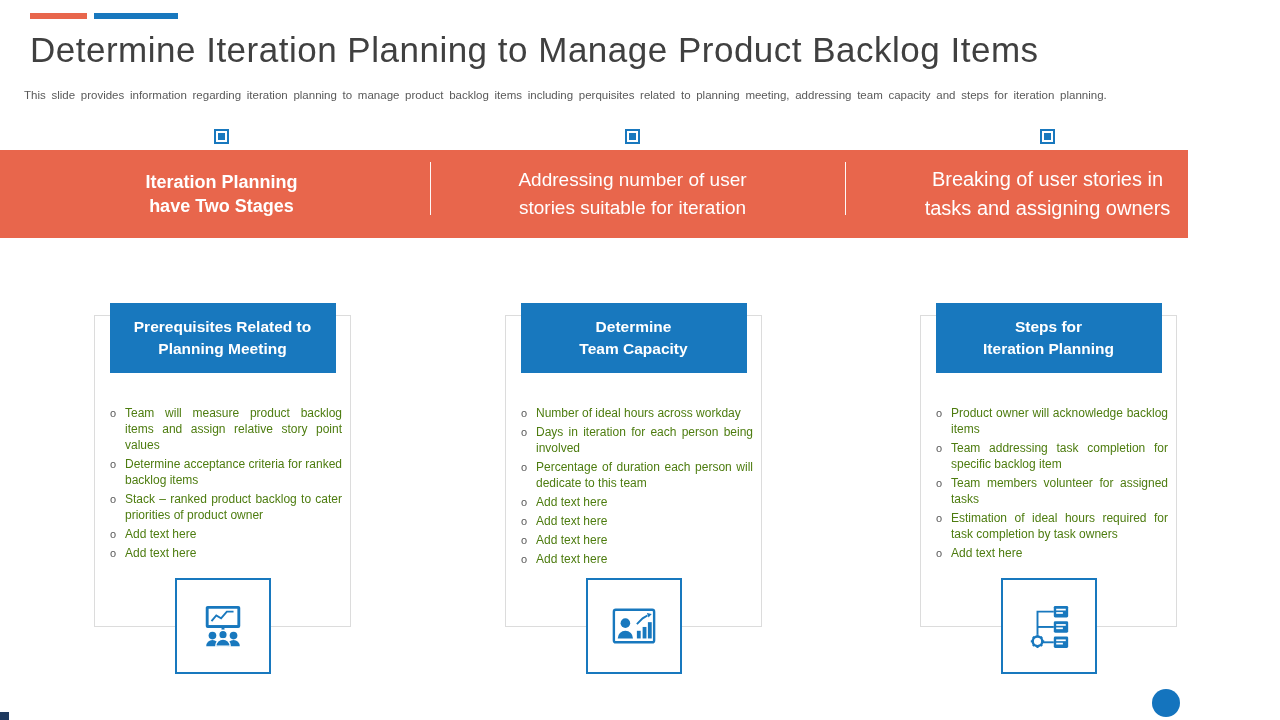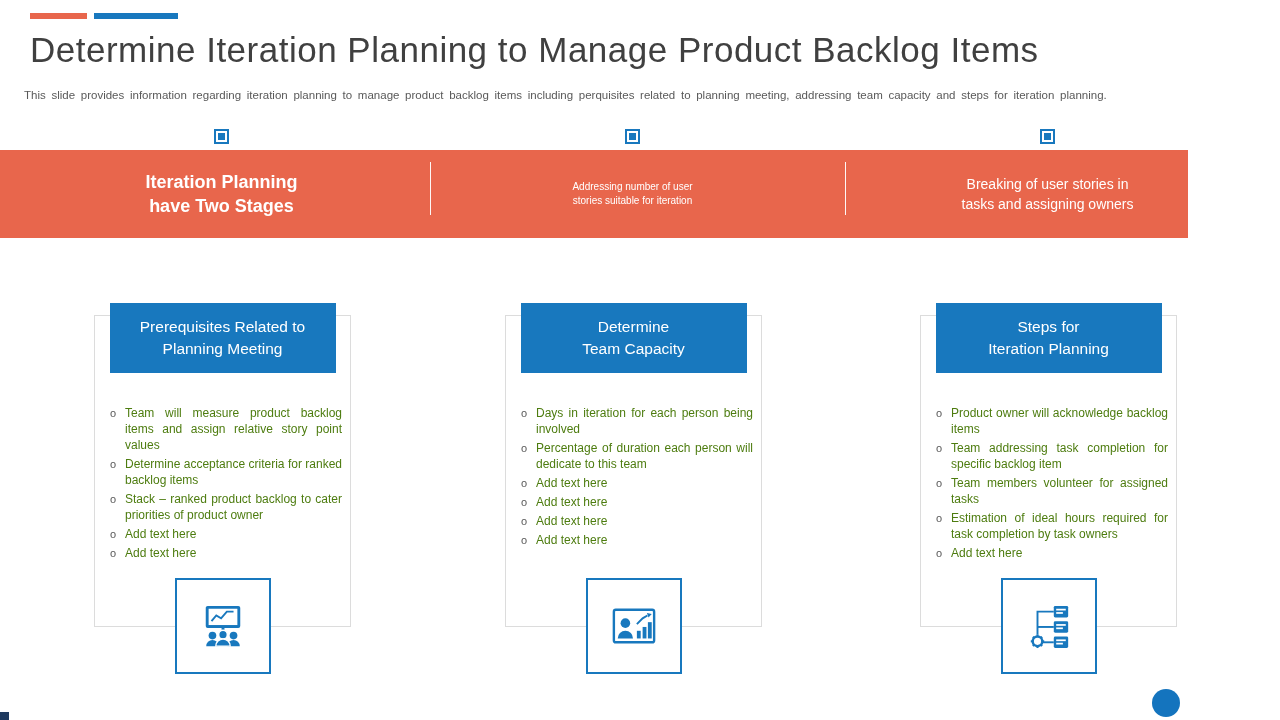--- a/index.html
+++ b/index.html
@@ -48,43 +48,43 @@
     width: 1280px; height: 88px;
     background: #E8664C;
   }
   .banner-cell {
     position: absolute; top: 0; height: 100%;
     display: flex; align-items: center; justify-content: center;
     text-align: center; color: #ffffff;
   }
   .banner-cell .pre { white-space: pre-line; }
   .bc-1 { left: 94px;  width: 255px; font-weight: bold; font-size: 18px; line-height: 1.35; }
-  .bc-2 { left: 505px; width: 255px; font-size: 10px; line-height: 1.45; }
-  .bc-3 { left: 920px; width: 255px; font-size: 14px; line-height: 1.45; }
+  .bc-2 { left: 505px; width: 255px; font-size: 19px; line-height: 1.45; }
+  .bc-3 { left: 920px; width: 255px; font-size: 20px; line-height: 1.45; }
   .banner-divider {
     position: absolute; top: 12px; height: 53px; width: 1px;
     background: rgba(255,255,255,0.95);
   }
   .bd-1 { left: 430px; } .bd-2 { left: 845px; }
 
   
   .card-col {
     position: absolute; top: 315px;
     width: 255px; height: 310px;
     background: #ffffff;
     border: 1px solid #DCDCDC;
   }
   .col-1 { left: 94px; } .col-2 { left: 505px; } .col-3 { left: 920px; }
 
   .card-header {
     position: absolute; top: -13px; left: 50%;
     transform: translateX(-50%);
     width: 226px; height: 70px;
     background: #1878BE; color: #ffffff;
-    font-weight: normal; font-size: 15.5px; line-height: 1.4;
+    font-weight: bold; font-size: 15.5px; line-height: 1.4;
     display: flex; align-items: center; justify-content: center;
     text-align: center;
   }
   .card-header .pre { white-space: pre-line; }
 
   .card-bullets {
     position: absolute; top: 90px; left: 13px; right: 8px;
     margin: 0; padding: 0; list-style: none;
     font-size: 12px; color: #4d7c0f;
   }
@@ -183,20 +183,21 @@
       </svg>
     </div>
   </div>
 
   <div class="card-col col-2">
     <div class="card-header">
       <span class="pre">Determine
 Team Capacity</span>
     </div>
     <ul class="card-bullets">
+      <li>Number of ideal hours across workday</li>
       <li>Days in iteration for each person being involved</li>
       <li>Percentage of duration each person will dedicate to this team</li>
       <li>Add text here</li>
       <li>Add text here</li>
       <li>Add text here</li>
       <li>Add text here</li>
     </ul>
     <div class="icon-box">
       <svg viewBox="0 0 48 48" width="46" height="46">
         <rect x="3" y="7" width="42" height="34" rx="2" fill="none" stroke="#1878BE" stroke-width="2.5"></rect>

